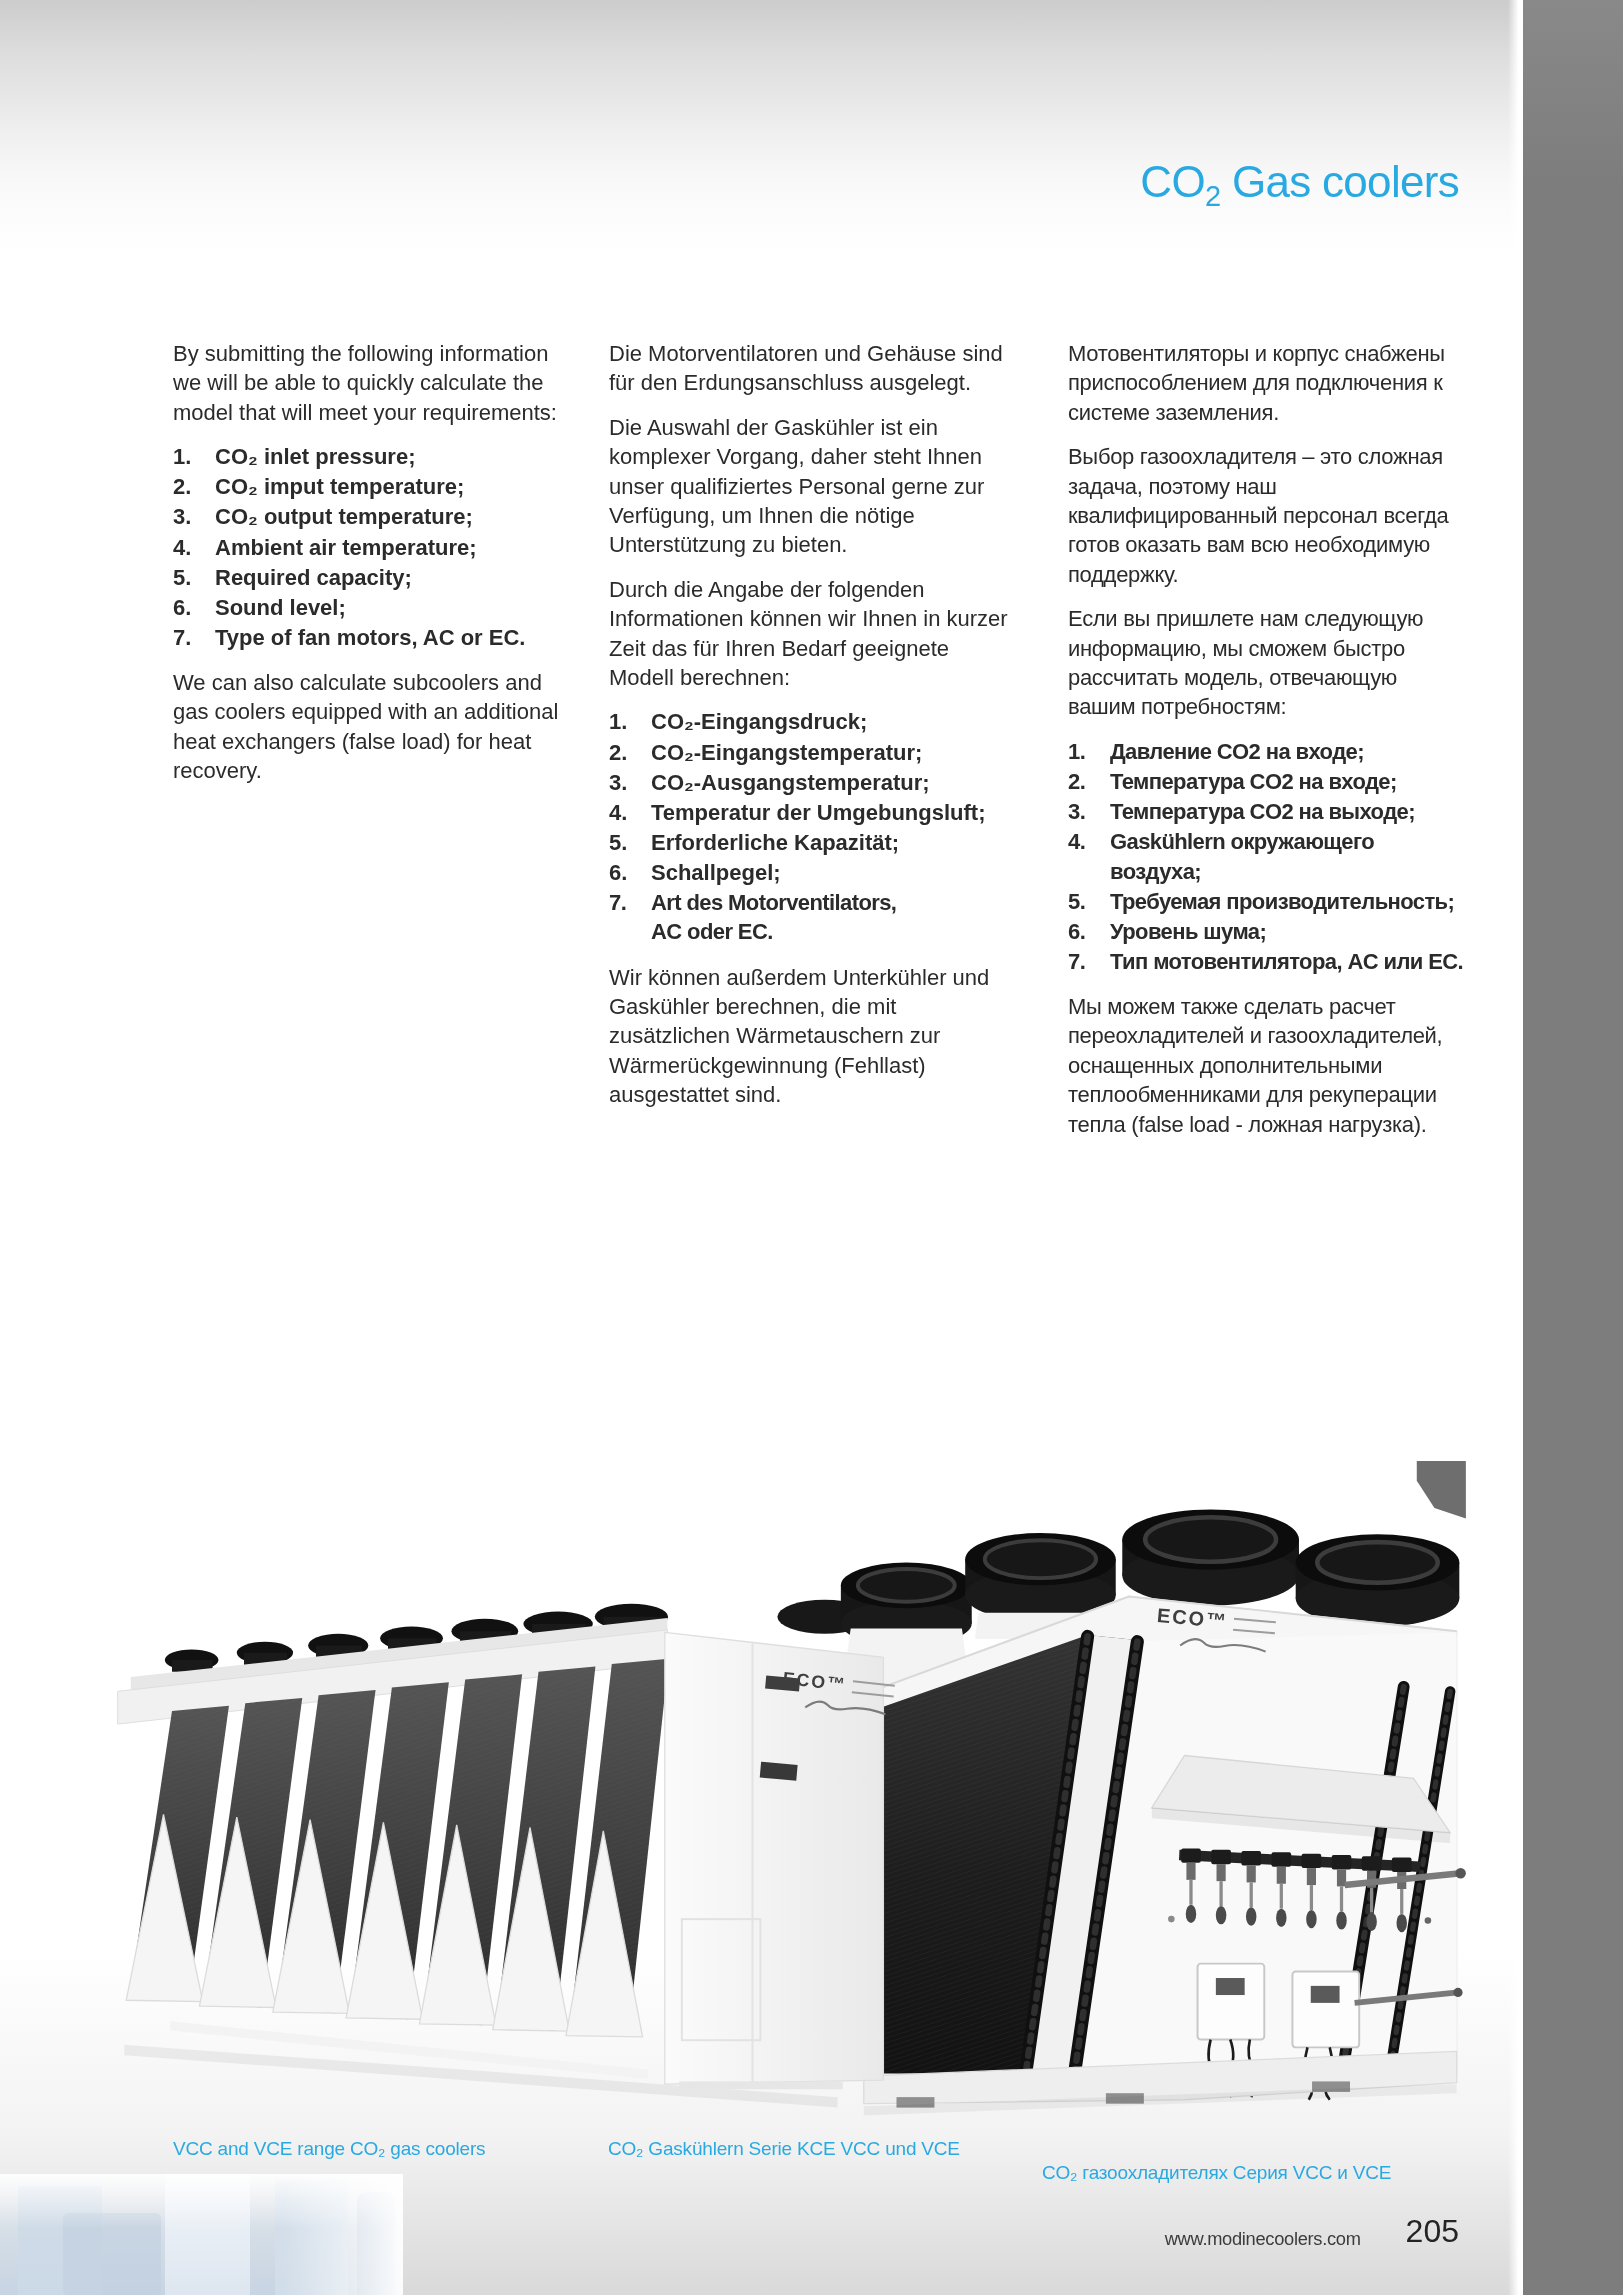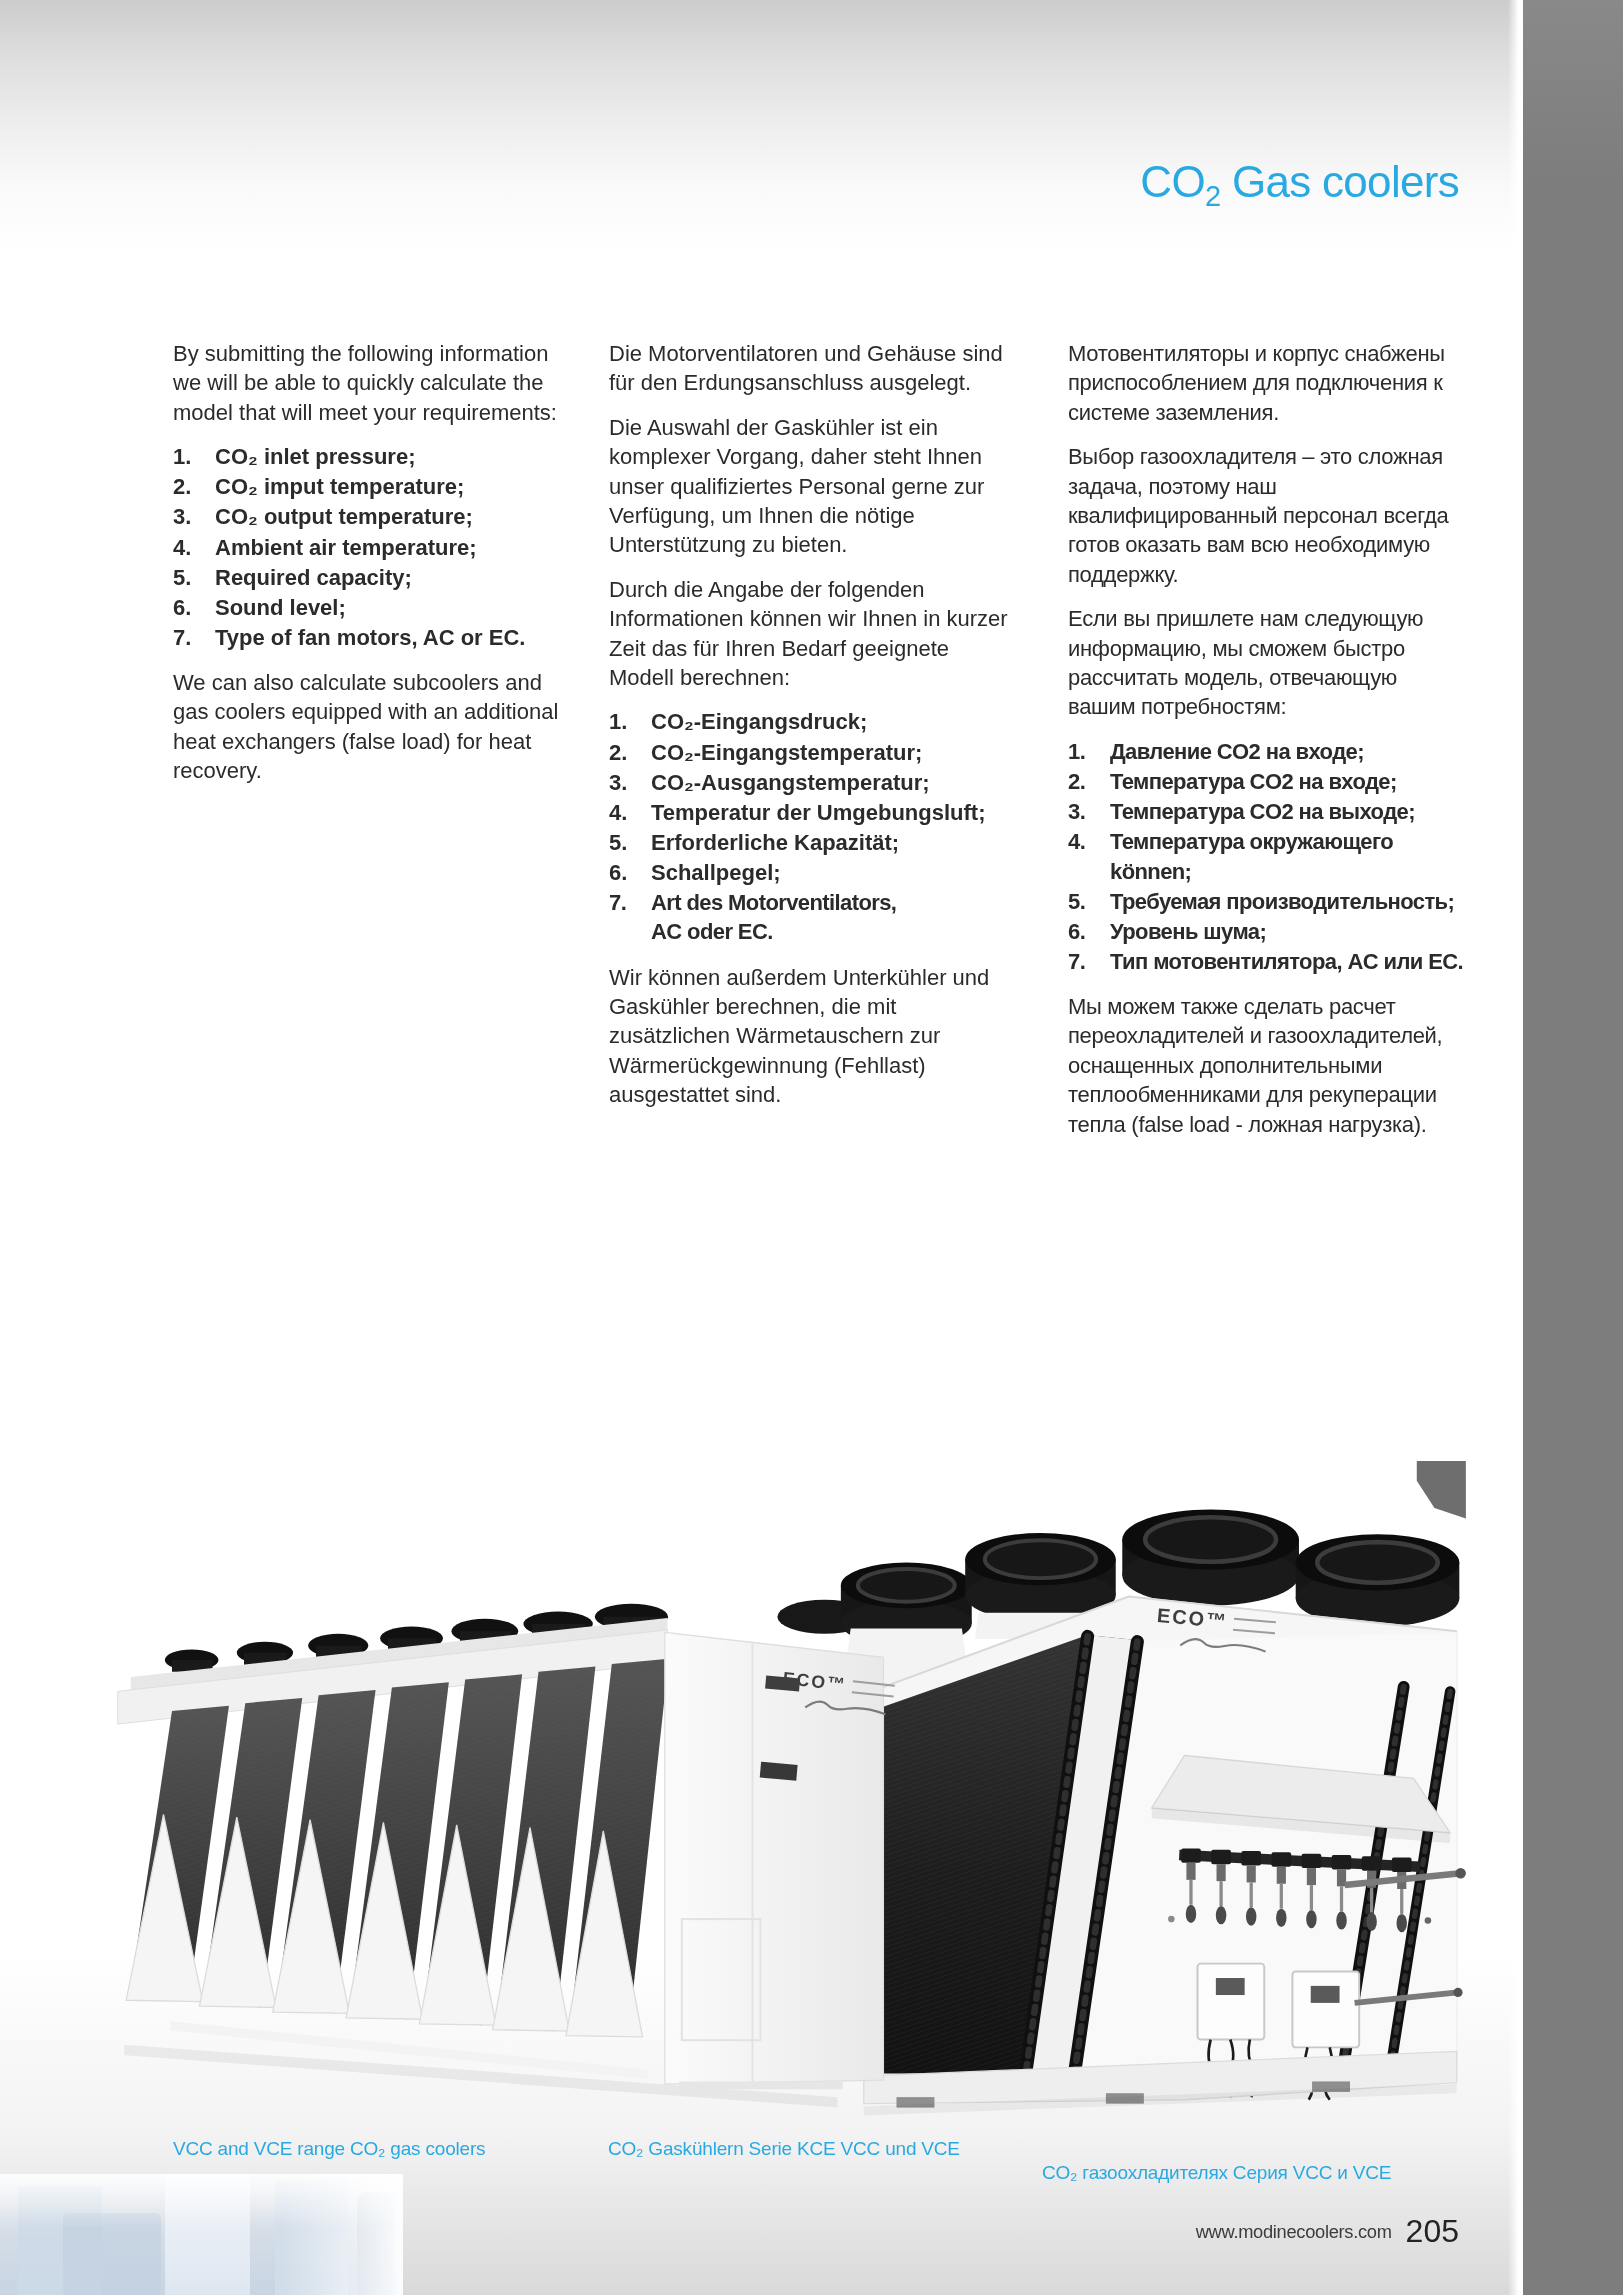--- a/index.html
+++ b/index.html
@@ -51,21 +51,21 @@
   .faded-photo .fp{position:absolute;}
   .fp1{left:18.3px;top:11.8px;width:84px;height:110px;background:#ccd9e7;opacity:.75;}
   .fp2{left:63px;top:39px;width:98px;height:82px;background:#bfcfe0;opacity:.6;border-radius:5.2px;}
   .fp3{left:165px;top:0;width:85px;height:122px;background:linear-gradient(180deg,#f2f5f9,#dde6f0);}
   .fp4{left:275px;top:5.2px;width:73px;height:116px;background:#d2deea;opacity:.85;}
   .fp5{left:357px;top:18.3px;width:38px;height:103px;background:#b7c7da;opacity:.8;border-radius:9.2px 9.2px 0 0;}
   .fade-mask{position:absolute;inset:0;
     background:linear-gradient(90deg,rgba(255,255,255,0) 70%,rgba(255,255,255,.95) 100%),
                linear-gradient(180deg,rgba(255,255,255,.9) 0%,rgba(255,255,255,0) 45%);}
   
-  .footer{position:absolute;top:2213px;right:164px;display:flex;align-items:center;gap:14px;}
+  .footer{position:absolute;top:2213px;right:164px;display:flex;align-items:flex-end;gap:45px;}
   .footer-url{font-size:18.3px;letter-spacing:-0.3px;color:#3c3c3c;}
   .footer-page{font-size:32px;color:#242424;}
 </style>
 </head>
 <body>
 
 <div class="page">
 
   <h1 class="title" style="color:#29a9e1;">
     <span>CO</span><span class="sub">2</span><span> Gas coolers</span>
@@ -155,21 +155,21 @@
       <div class="li cond">
           <span class="num">2.</span>
           <span class="li-text">Температура CO2 на входе;</span>
         </div>
       <div class="li cond">
           <span class="num">3.</span>
           <span class="li-text">Температура CO2 на выходе;</span>
         </div>
       <div class="li cond">
           <span class="num">4.</span>
-          <span class="li-text">Температура окружающего können;</span>
+          <span class="li-text">Gaskühlern окружающего воздуха;</span>
         </div>
       <div class="li cond">
           <span class="num">5.</span>
           <span class="li-text">Требуемая производительность;</span>
         </div>
       <div class="li cond">
           <span class="num">6.</span>
           <span class="li-text">Уровень шума;</span>
         </div>
       <div class="li cond">

